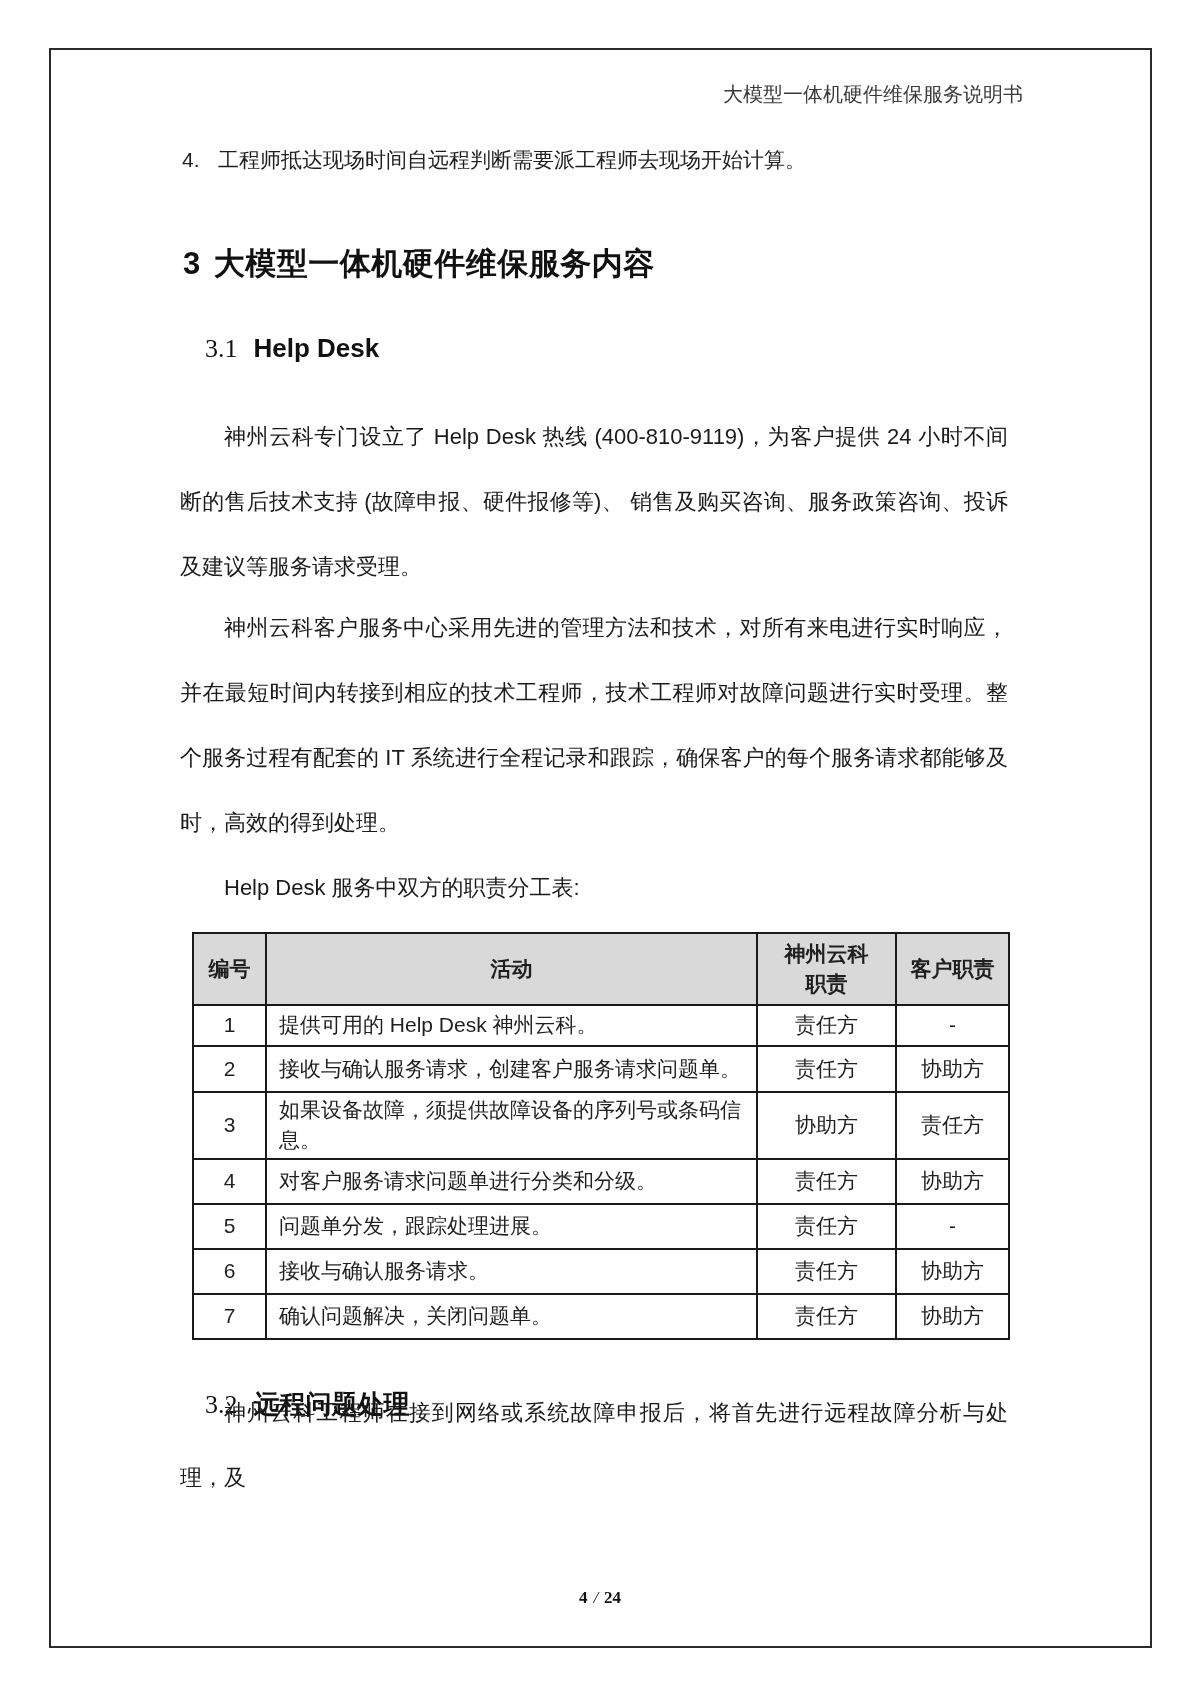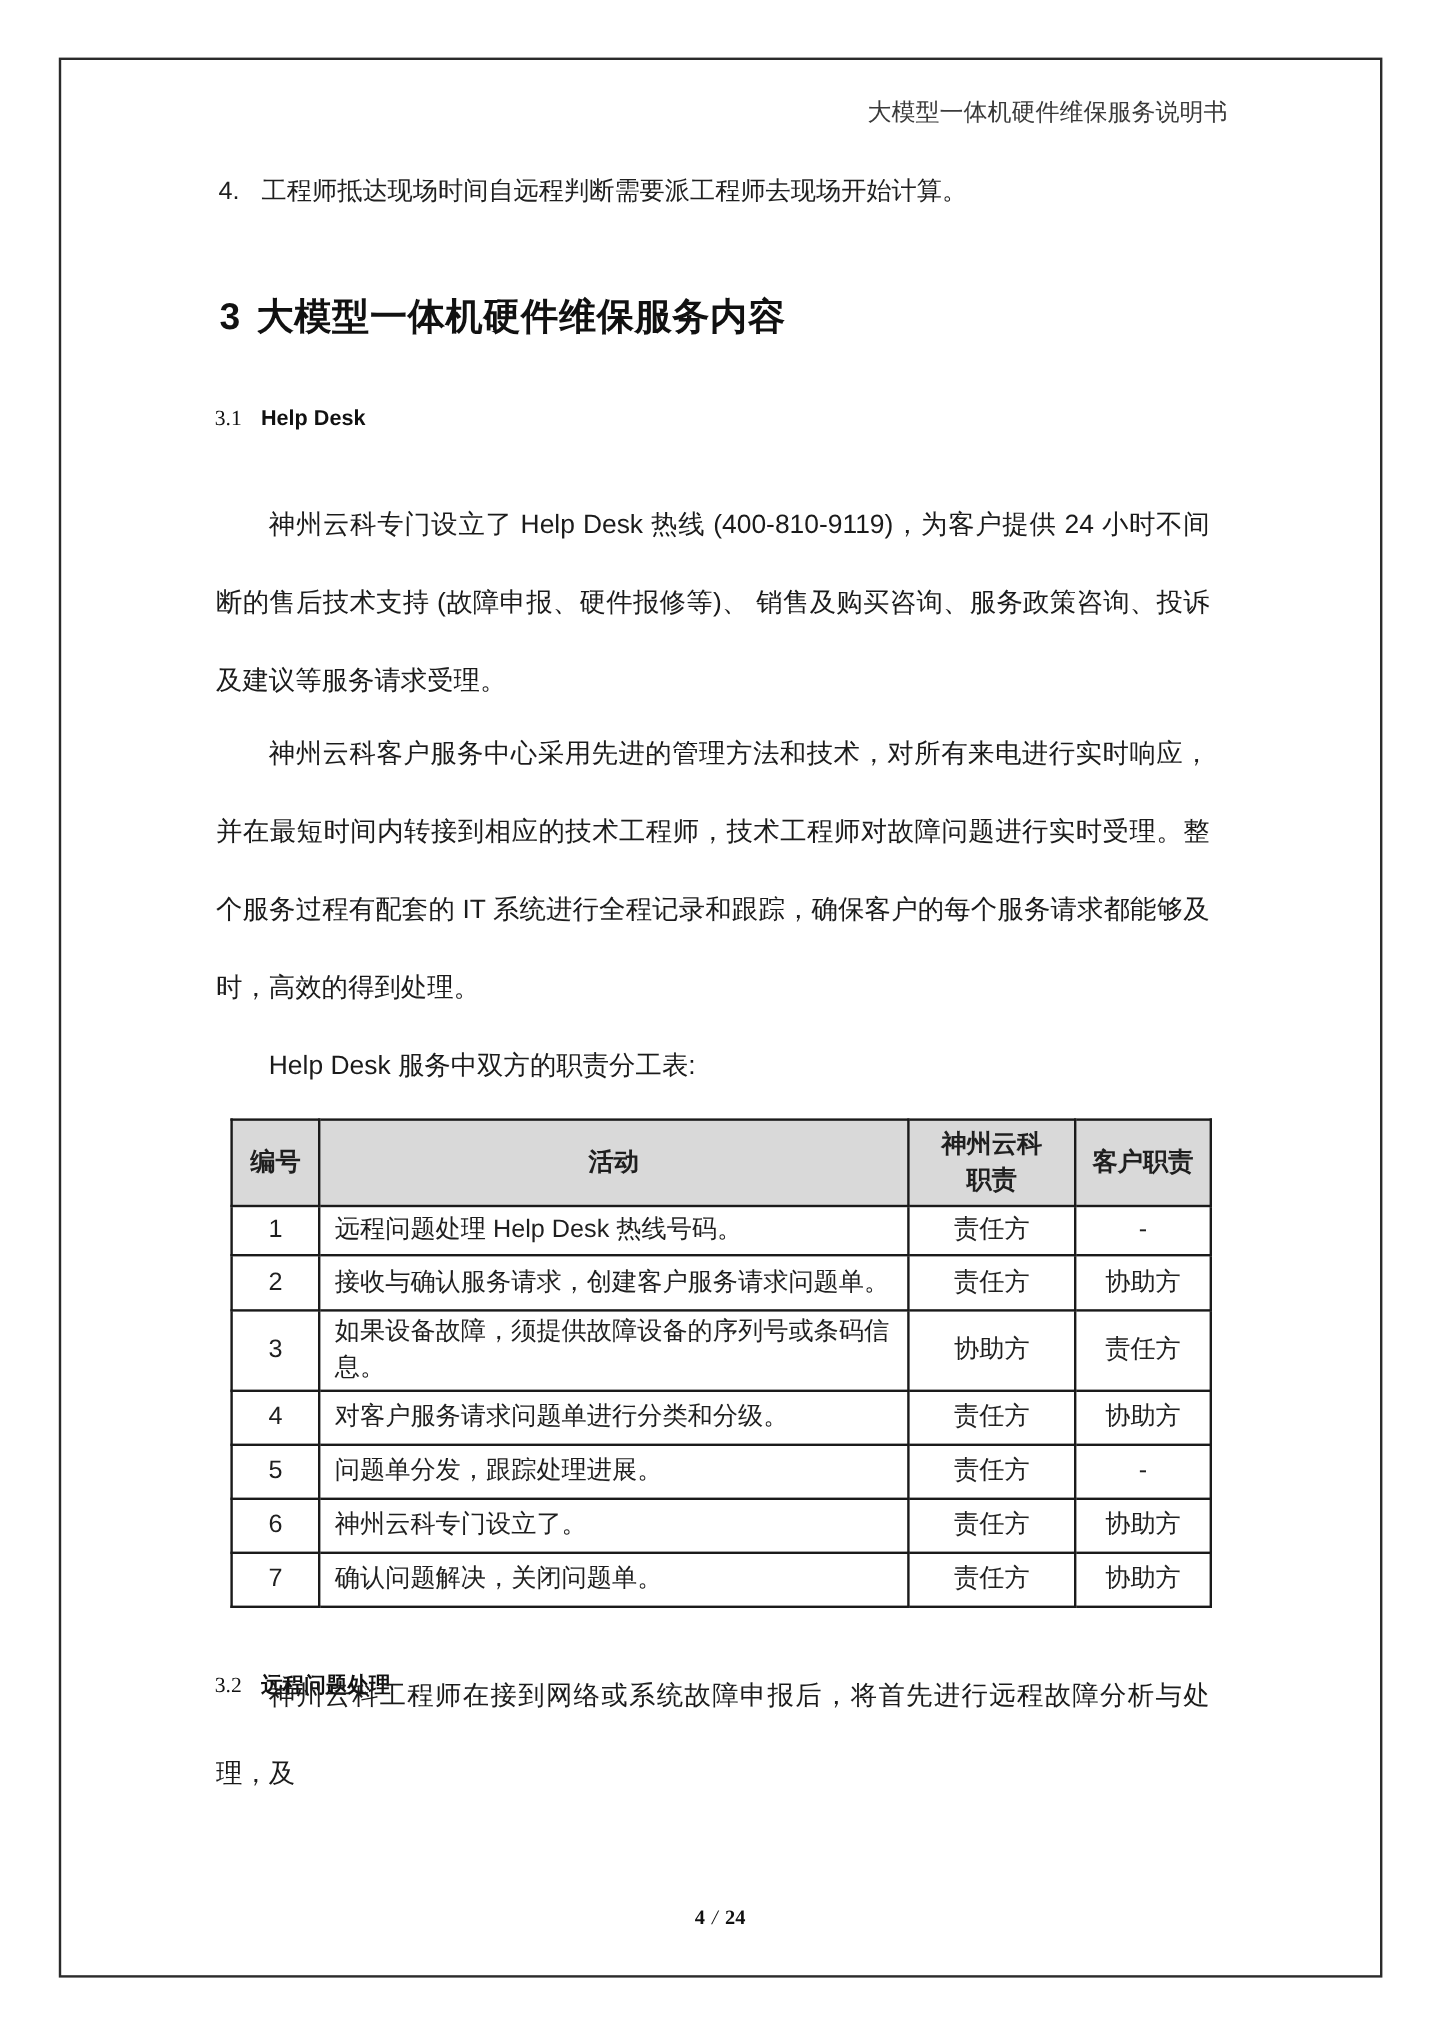--- a/index.html
+++ b/index.html
@@ -38,23 +38,23 @@
     position: absolute;
     left: 183px; top: 244px;
     margin: 0;
     font-size: 31px; font-weight: 700; line-height: 40px;
     color: #111111;
     letter-spacing: 0.5px;
   }
   .h1 .h1-num { margin-right: 13px; }
   .h2 {
     position: absolute;
-    left: 179px;
-    margin: 0;
-    font-size: 18px; line-height: 32px;
+    left: 205px;
+    margin: 0;
+    font-size: 26px; line-height: 32px;
     color: #111111;
   }
   .h2-31 { top: 332px; }
   .h2-32 { top: 1388px; }
   .h2-num {
     font-family: "Liberation Serif", serif;
     font-weight: 400;
     margin-right: 16px;
   }
   .h2-title { font-weight: 700; }
@@ -163,21 +163,21 @@
         <th>编号</th>
         <th>活动</th>
         <th>神州云科
 职责</th>
         <th>客户职责</th>
       </tr>
     </thead>
     <tbody>
       <tr class="r0">
         <td>1</td>
-        <td class="activity">远程问题处理 Help Desk 热线号码。</td>
+        <td class="activity">提供可用的 Help Desk 神州云科。</td>
         <td>责任方</td>
         <td>-</td>
       </tr>
       <tr class="r1">
         <td>2</td>
         <td class="activity">接收与确认服务请求，创建客户服务请求问题单。</td>
         <td>责任方</td>
         <td>协助方</td>
       </tr>
       <tr class="r2">
@@ -193,21 +193,21 @@
         <td>协助方</td>
       </tr>
       <tr class="r4">
         <td>5</td>
         <td class="activity">问题单分发，跟踪处理进展。</td>
         <td>责任方</td>
         <td>-</td>
       </tr>
       <tr class="r5">
         <td>6</td>
-        <td class="activity">神州云科专门设立了。</td>
+        <td class="activity">接收与确认服务请求。</td>
         <td>责任方</td>
         <td>协助方</td>
       </tr>
       <tr class="r6">
         <td>7</td>
         <td class="activity">确认问题解决，关闭问题单。</td>
         <td>责任方</td>
         <td>协助方</td>
       </tr>
     </tbody>

